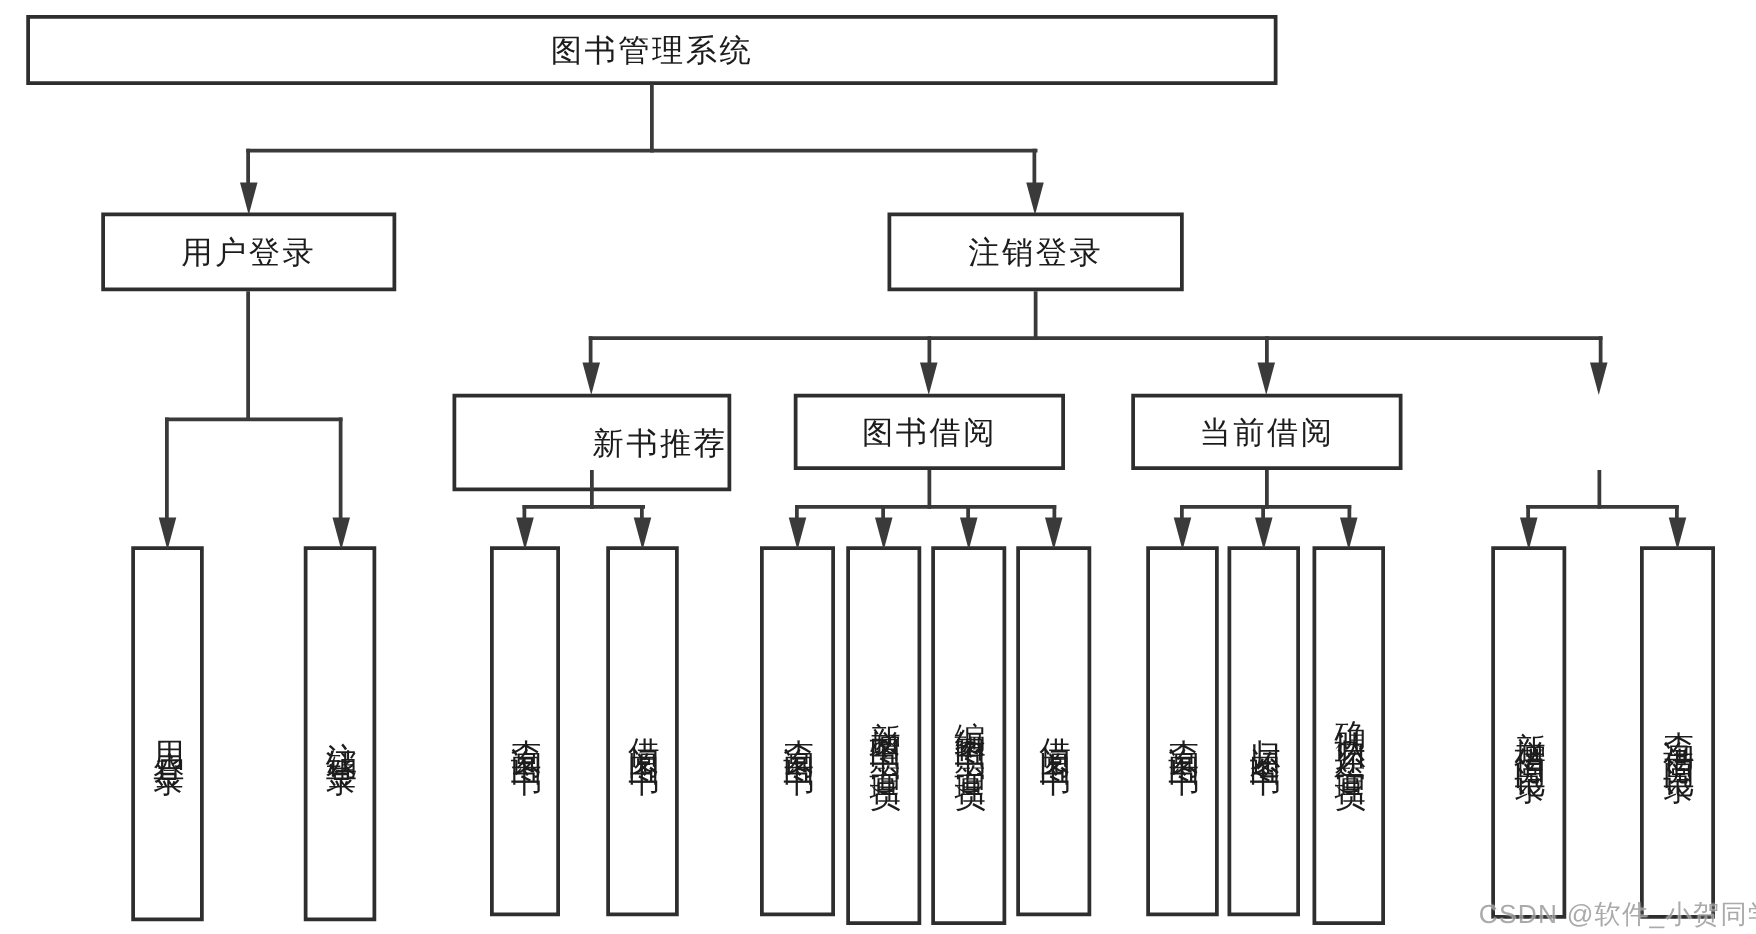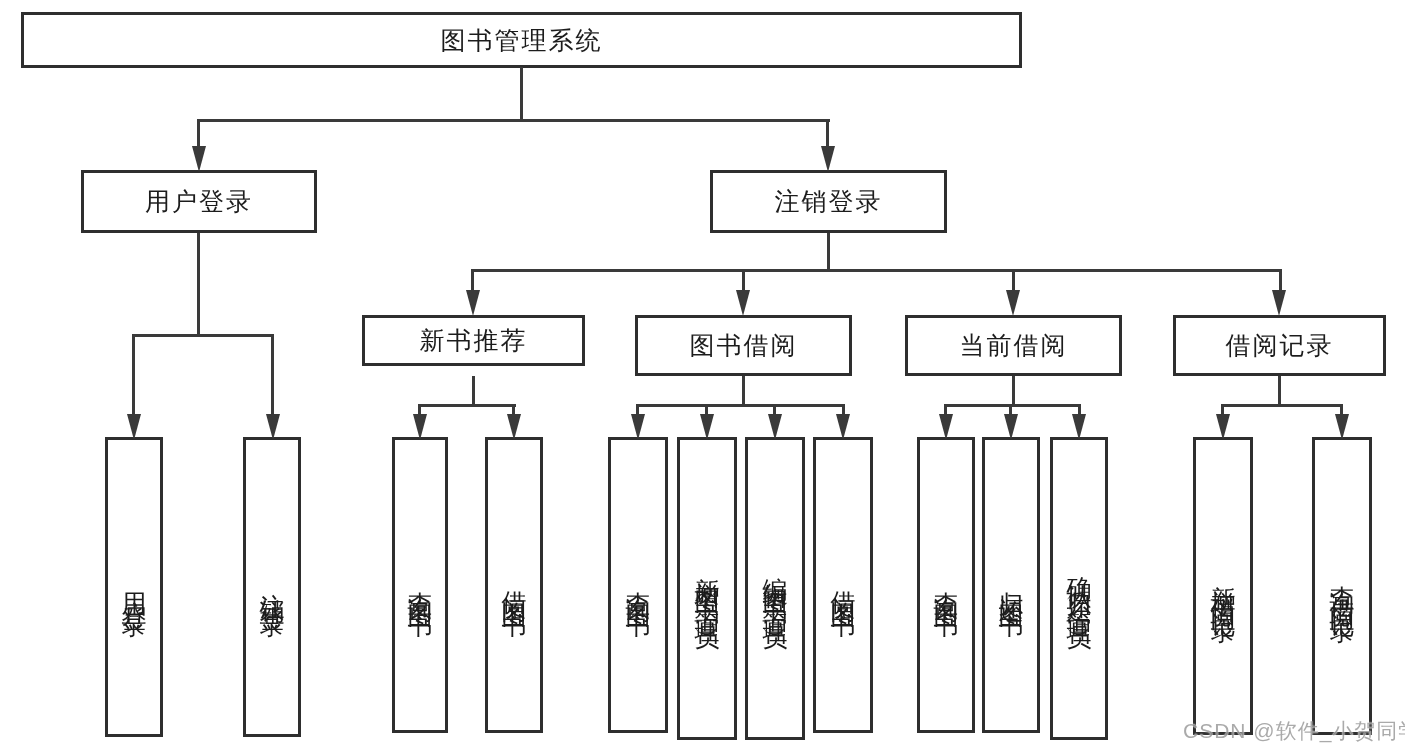--- a/index.html
+++ b/index.html
@@ -44,31 +44,28 @@
     <span>图书管理系统</span>
   </div>
 
   <div class="node" style="left:81px; top:170px; width:236px; height:63px;">
     <span>用户登录</span>
   </div>
   <div class="node" style="left:710px; top:170px; width:237px; height:63px;">
     <span>注销登录</span>
   </div>
 
-  <div class="node" style="left:362px; top:315px; width:223px; height:51px;">
+  <div class="node" style="left:362px; top:315px; width:223px; height:78px;justify-content:flex-end;">
     <span>新书推荐</span>
   </div>
   <div class="node" style="left:905px; top:315px; width:217px; height:61px;">
     <span>当前借阅</span>
   </div>
   <div class="node" style="left:635px; top:315px; width:217px; height:61px;">
     <span>图书借阅</span>
-  </div>
-  <div class="node" style="left:1173px; top:315px; width:213px; height:61px;">
-    <span>借阅记录</span>
   </div>
 
   <div class="node vnode" style="left:105px; top:437px; width:58px; height:300px;">
     <span class="vtxt">用户登录</span>
   </div>
   <div class="node vnode" style="left:243px; top:437px; width:58px; height:300px;">
     <span class="vtxt">注销登录</span>
   </div>
 
   <div class="node vnode" style="left:392px; top:437px; width:56px; height:296px;">

